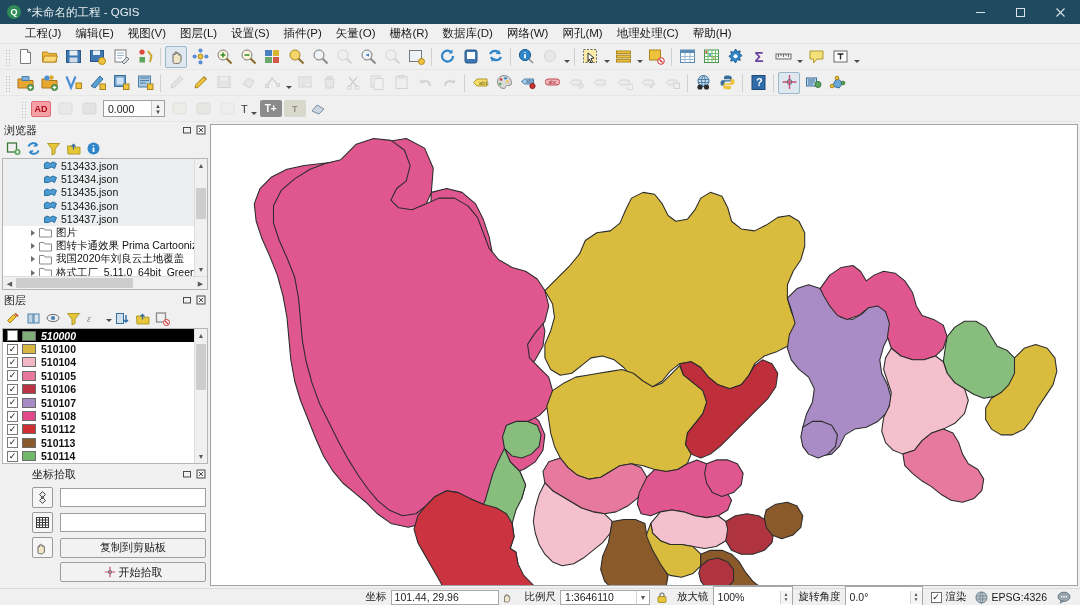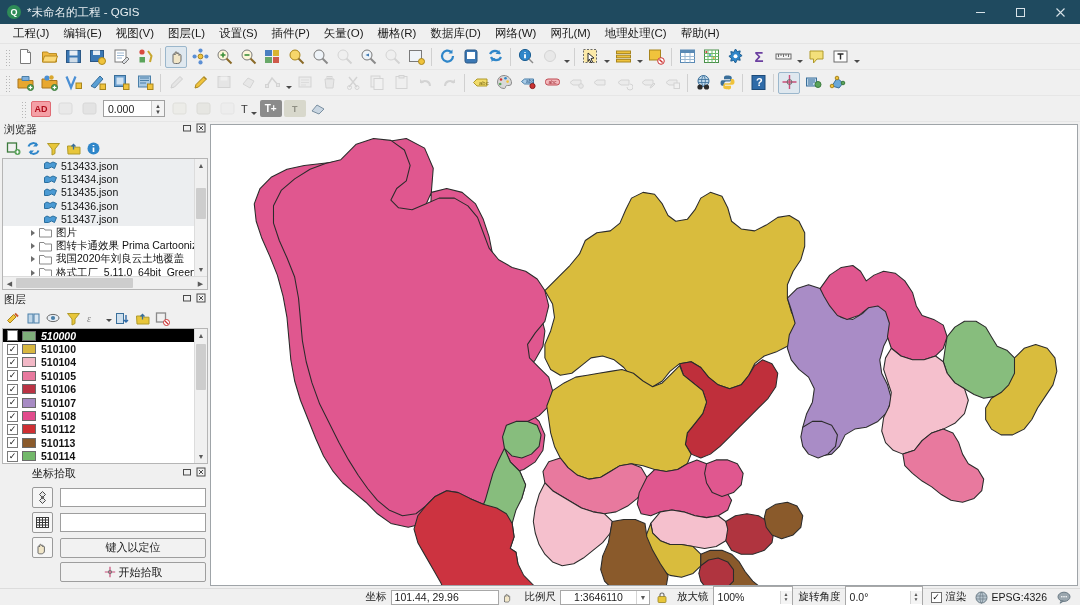--- a/index.html
+++ b/index.html
@@ -26,21 +26,21 @@
   .tb-btns { display:flex; height:24px; }
   .tb-btn {
     width:40px; height:24px; display:flex; align-items:center; justify-content:center;
     color:#d7e2e8; font-size:12px;
   }
   .tb-btn svg { display:block; }
 
   
   .menubar {
     height:20px; background:#f0f0f0; display:flex; align-items:center;
-    padding-left:6px; flex:0 0 20px; border-bottom:1px solid #e4e4e4;
+    padding-left:18px; flex:0 0 20px; border-bottom:1px solid #e4e4e4;
   }
   .menu-item {
     padding:2px 7px; font-size:11.5px; color:#1a1a1a; white-space:nowrap;
     line-height:15px;
   }
 
   
   .toolbars { background:#f0f0f0; flex:0 0 auto; }
   .toolbar {
     height:26px; display:flex; align-items:center; padding-left:2px;
@@ -101,21 +101,21 @@
   
   .bodysplit { flex:1 1 auto; display:flex; min-height:0; background:#f0f0f0; }
 
   
   .leftdock {
     width:210px; flex:0 0 210px; display:flex; flex-direction:column;
     background:#f0f0f0; min-height:0;
   }
   .panel { display:flex; flex-direction:column; min-height:0; }
   .panel-title {
-    height:16px; display:flex; align-items:flex-start; padding:0 3px 0 4px;
+    height:16px; display:flex; align-items:center; padding:0 3px 0 4px;
     font-size:11px; color:#1a1a1a; background:#f0f0f0; flex:0 0 16px;font-family:Liberation Mono, monospace;
   }
   .panel-title .t { flex:1 1 auto; white-space:nowrap; }
   .pt-btn {
     width:12px; height:12px; margin-left:2px; display:flex;
     align-items:center; justify-content:center;
   }
   .pt-btn svg { display:block; }
   .panel-tools {
     height:20px; display:flex; align-items:center; padding-left:4px;
@@ -239,21 +239,21 @@
   .sb-right { display:flex; align-items:center; padding-right:6px; }
   .sb-lab { padding:0 4px 0 6px; white-space:nowrap; }
   .sb-field {
     height:15px; border:1px solid #a8a8a8; background:#fff; font-size:10.5px;
     padding:0 3px; display:flex; align-items:center; color:#222; white-space:nowrap;
   }
   .sb-combo {
     height:15px; border:1px solid #a8a8a8; background:#fff; display:flex;
     align-items:center; font-size:10.5px; color:#222;
   }
-  .sb-combo .txt { padding:0 4px; white-space:nowrap;text-align:center; }
+  .sb-combo .txt { padding:0 4px; white-space:nowrap; }
   .sb-combo .dd {
     width:13px; height:13px; display:flex; align-items:center; justify-content:center;
     border-left:1px solid #d5d5d5;
   }
   .sb-spin {
     height:22px; border:1px solid #a8a8a8; background:#fff; display:flex;
     align-items:center; font-size:10.5px; color:#222;
   }
   .sb-spin .txt { padding:0 4px; white-space:nowrap; }
   .sb-spin .arrows {
@@ -1210,21 +1210,21 @@
                 </svg>
             </div>
             <div class="cc-input"></div>
           </div>
           <div class="cc-row">
             <div class="cc-ibtn">
               <svg width="15" height="15" viewBox="0 0 15 15">
                   <path d="M3 13V7c0-1.4 1.6-1.4 1.6 0V5.3c0-1.3 1.6-1.3 1.6 0v.5c0-1.2 1.6-1.2 1.6 0V7c0-1.1 1.6-1.1 1.6 0v4c0 1.6-1.2 2.8-2.8 2.8H5.2C4 13.8 3 13.6 3 13z" fill="#f1e6c8" stroke="#6b6b6b"></path>
                 </svg>
             </div>
-            <div class="cc-btn">键入以定位</div>
+            <div class="cc-btn">复制到剪贴板</div>
           </div>
           <div class="cc-row" style="margin-bottom:0;">
             <div style="width:28px;flex:0 0 28px;"></div>
             <div class="cc-btn">
               <span style="display:inline-flex;align-items:center;">
                 <svg width="12" height="12" viewBox="0 0 12 12" style="margin-right:3px;">
                     <path d="M6 .8v10.4M.8 6h10.4" stroke="#c94f7a" stroke-width="1.2"></path>
                     <circle cx="6" cy="6" r="1.7" fill="none" stroke="#7a7a7a"></circle>
                   </svg>
                 <span>开始拾取</span>

